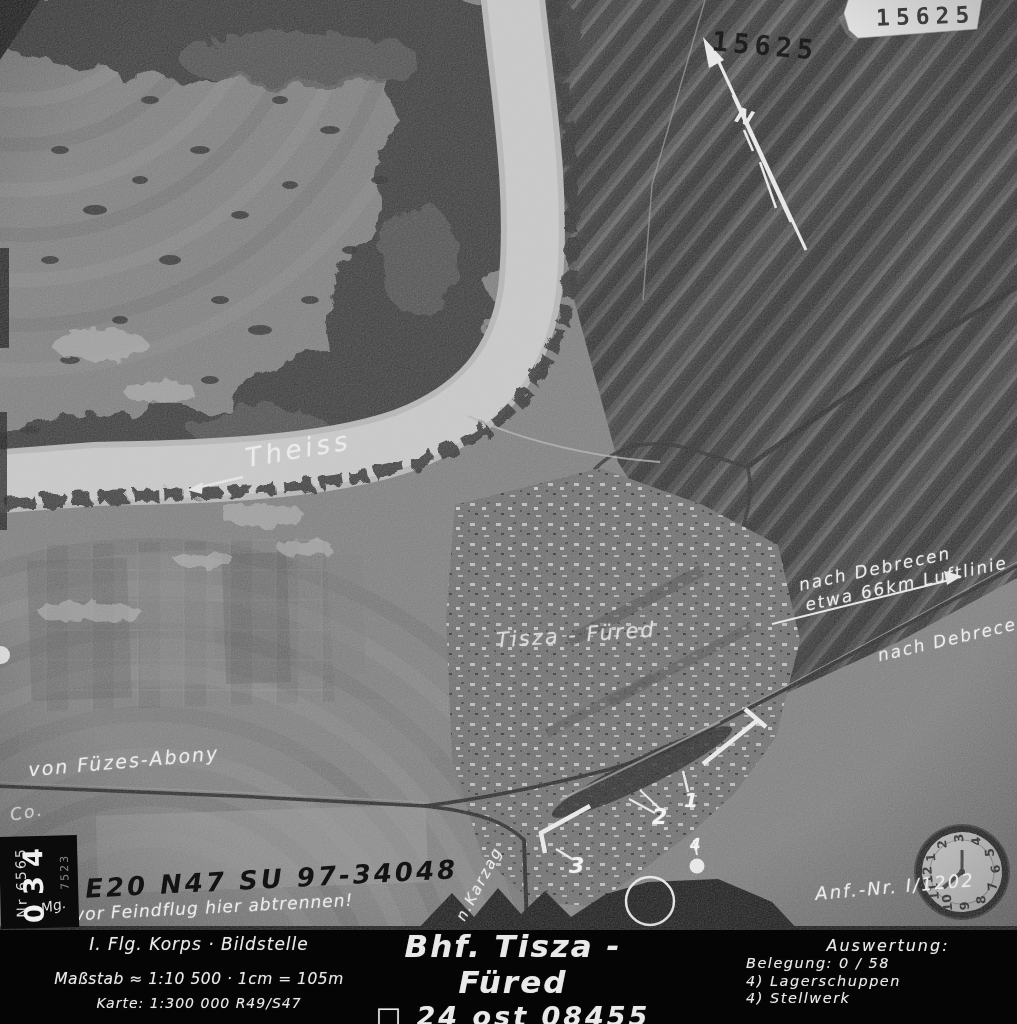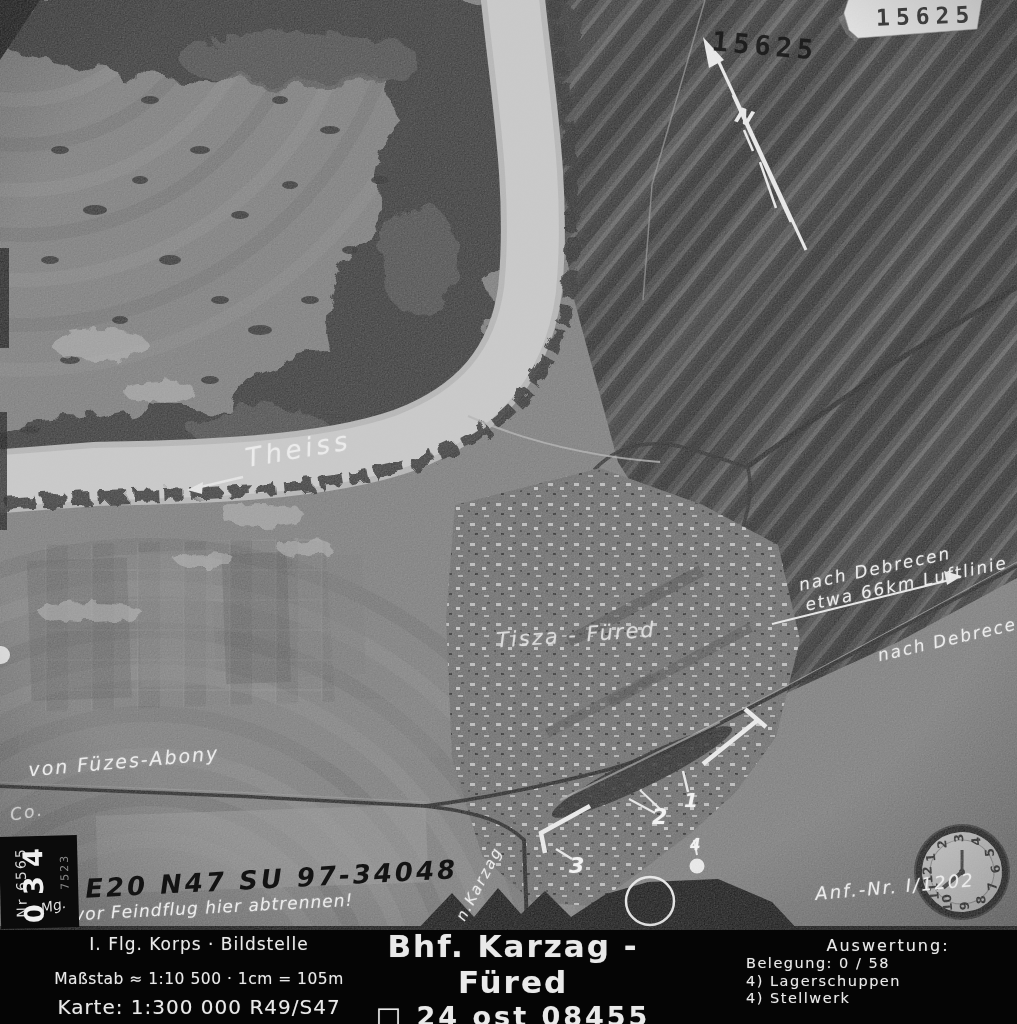--- a/index.html
+++ b/index.html
@@ -19,28 +19,28 @@
   .mark{position:absolute;color:#f2f2f2;font-weight:bold;font-style:italic;
         text-shadow:0 0 2px rgba(255,255,255,.4);}
 
   
   #edge-stamp{position:absolute;left:0;top:836px;width:78px;height:92px;background:#0b0b0b;
               transform:rotate(-1.5deg);}
   #edge-stamp .vert{position:absolute;color:#dcdcdc;transform:rotate(-90deg);
                     transform-origin:center;white-space:nowrap;}
 
   
-  .cap{position:absolute;color:#e9e9e9;
+  .cap{position:absolute;color:#e9e9e9;font-style:italic;
        text-shadow:0 0 1px rgba(255,255,255,.35);}
   .cap-center{text-align:center;}
   #cap-left{left:34px;top:934px;width:330px;text-align:center;}
   #cap-left .l1{font-size:17px;letter-spacing:1px;}
   #cap-left .l2{font-size:15.5px;letter-spacing:.5px;margin-top:1px;}
   #cap-left .l3{font-size:15.5px;letter-spacing:.5px;margin-top:16px;}
-  #cap-left .l4{font-size:20px;letter-spacing:1px;margin-top:7px;}
+  #cap-left .l4{font-size:14px;letter-spacing:1px;margin-top:7px;}
   #cap-mid{left:348px;top:928px;width:330px;text-align:center;}
   #cap-mid .title{font-size:31px;font-weight:bold;letter-spacing:2px;}
   #cap-mid .code{font-size:27px;font-weight:bold;letter-spacing:3px;margin-top:1px;}
   #cap-right{left:714px;top:936px;width:300px;margin-left:24px;}
   #cap-right .rt{font-size:16px;letter-spacing:2px;text-align:center;}
   #cap-right .rl{font-size:14.5px;letter-spacing:1.5px;line-height:17.5px;margin-left:8px;}
 </style>
 </head>
 <body>
 
@@ -326,21 +326,21 @@
     <span style="position:absolute;left:40px;top:62px;font-size:14px;font-style:italic;color:#dddddd;transform:rotate(-12deg);">Mg.</span>
   </div>
 
   <div class="cap" id="cap-left">
     <div class="l1">I. Flg. Korps · Bildstelle</div>
     <div class="l3">Maßstab ≈ 1:10 500 · 1cm = 105m</div>
     <div class="l4">Karte: 1:300 000   R49/S47</div>
   </div>
 
   <div class="cap cap-center" id="cap-mid">
-    <div class="title">Bhf. Karzag - Füred</div>
+    <div class="title">Bhf. Tisza - Füred</div>
     <div class="code">□ 24 ost 08455</div>
   </div>
 
   <div class="cap" id="cap-right">
     <div class="rt">Auswertung:</div>
     <div class="rl">Belegung:   0 / 58</div>
     <div class="rl">4)  Lagerschuppen</div>
     <div class="rl">4)  Stellwerk</div>
   </div>
 

